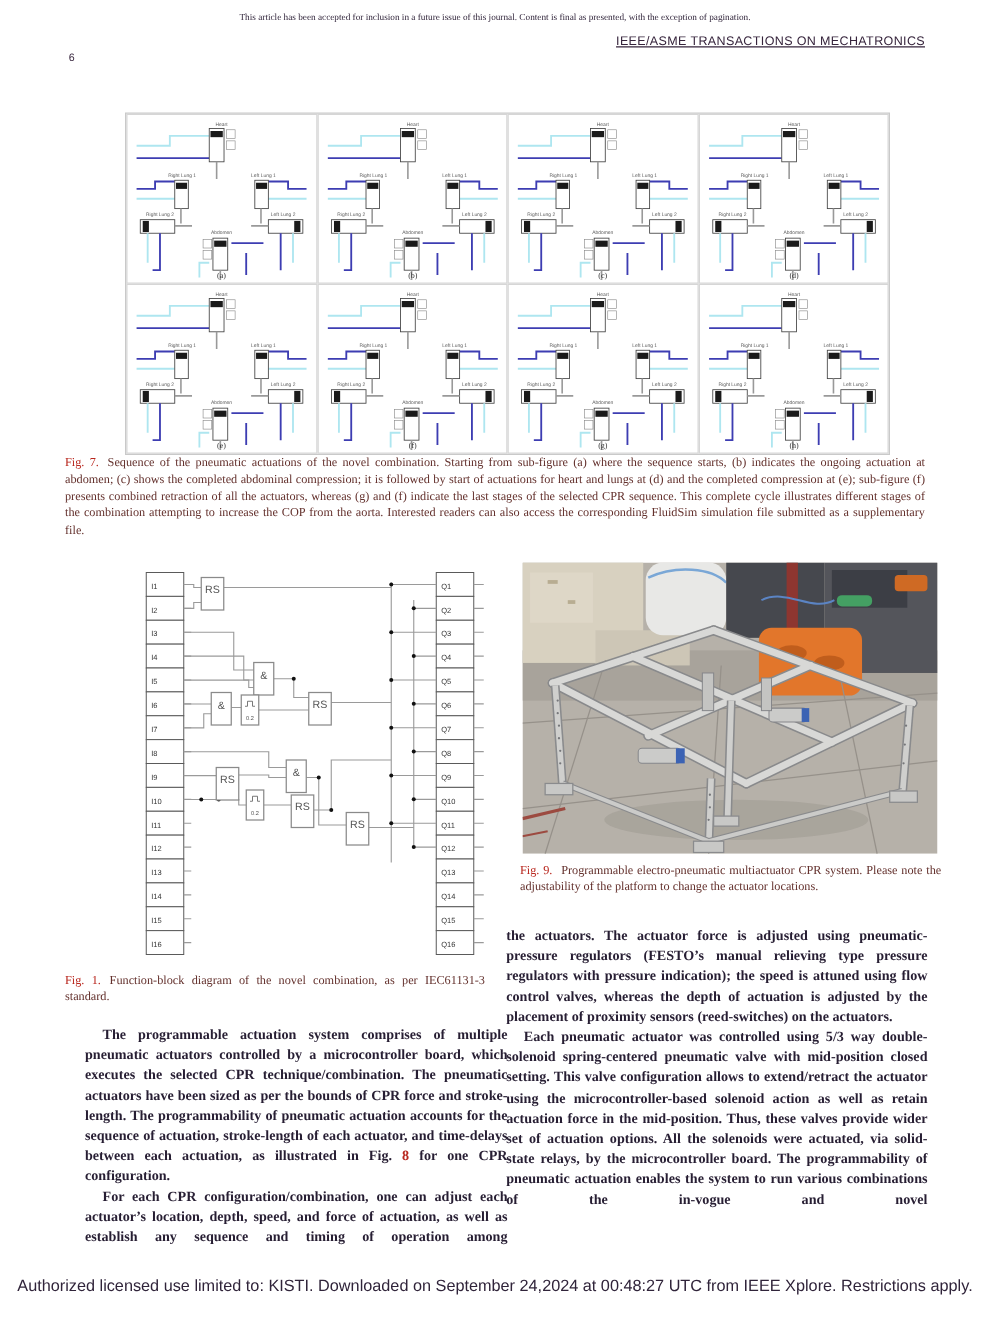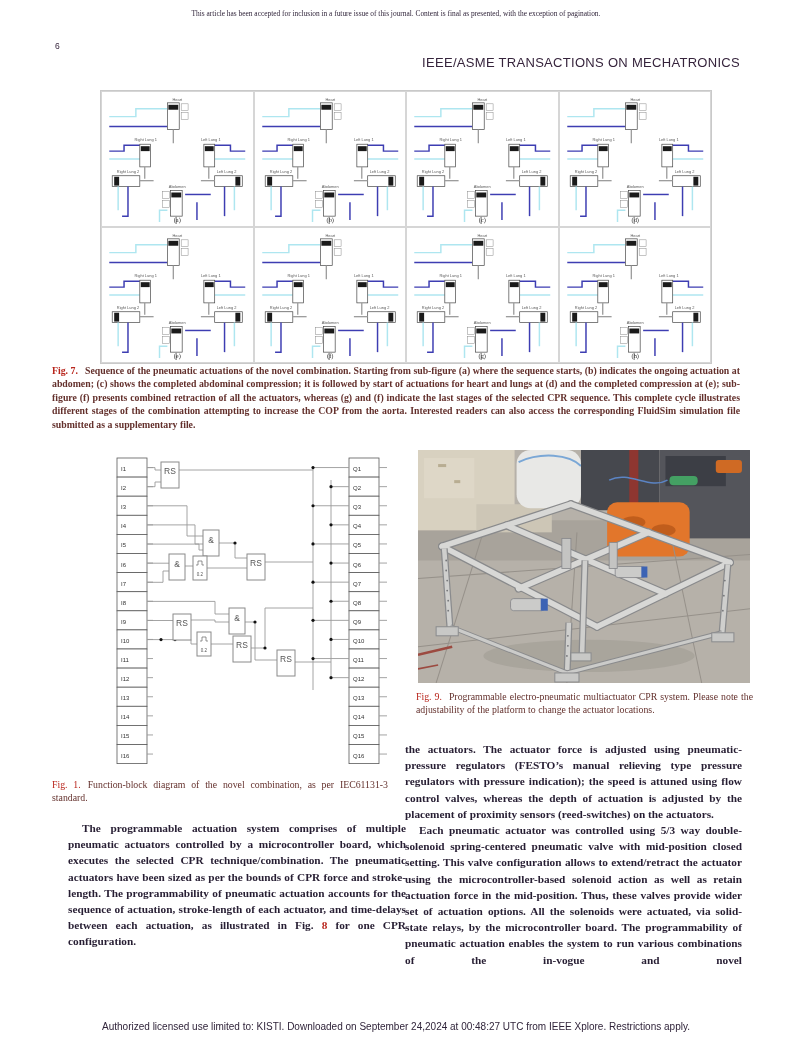--- a/index.html
+++ b/index.html
@@ -3,42 +3,42 @@
 <meta charset="utf-8">
 <style>
   html,body{margin:0;padding:0;background:#ffffff;}
   body{width:792px;height:1056px;position:relative;overflow:hidden;
        font-family:"Liberation Serif",serif;color:#271e33;}
 
   .notice{position:absolute;top:9px;left:0;right:0;text-align:center;
           font-family:Liberation Serif, serif;font-size:7.4px;color:#30243a;}
   .pageno{position:absolute;top:41px;left:55px;font-family:"Liberation Sans",sans-serif;
           font-size:8.5px;color:#36243c;}
-  .runhead{position:absolute;top:55px;right:52px;font-family:"Liberation Sans",sans-serif;
-           font-size:13px;letter-spacing:.3px;color:#36243c;}
+  .runhead{position:absolute;top:28px;right:52px;font-family:"Liberation Sans",sans-serif;
+           font-size:10px;letter-spacing:.3px;color:#36243c;text-decoration:underline;}
 
   
   .f7grid{position:absolute;left:100px;top:90px;width:610px;height:272px;
           display:grid;grid-template-columns:repeat(4,1fr);grid-template-rows:repeat(2,1fr);
           border:1px solid #c9c9c9;background:#fff;}
   .f7cell{border:0.5px solid #d6d6d6;overflow:hidden;}
   .f7svg{width:100%;height:100%;display:block;}
   .f7l{font-size:4px;fill:#5a5a5a;font-family:"Liberation Sans",sans-serif;}
   .f7cap{font-size:6.5px;fill:#333;font-family:"Liberation Serif",serif;}
   .cy{fill:none;stroke:#aee6f0;stroke-width:1.5;}
   .nv{fill:none;stroke:#3d3db2;stroke-width:1.5;}
   .cyl{fill:#fff;stroke:#444;stroke-width:0.7;}
   .pis{fill:#1a1a1a;}
   .aux{fill:#fff;stroke:#888;stroke-width:0.5;}
   .rod{stroke:#999;stroke-width:1.3;}
 
   
   .caption{position:absolute;color:#63302c;font-size:9.8px;line-height:13.4px;
            text-align:justify;font-family:"Liberation Serif",serif;}
-  #f7caption{left:52px;top:364px;width:688px;font-weight:bold;}
+  #f7caption{left:52px;top:364px;width:688px;}
   #f8caption{left:52px;top:778px;width:336px;}
   #f9caption{left:416px;top:690px;width:337px;}
   .captag{color:#b8251c;padding-right:7px;}
 
   
   .fig8wrap{position:absolute;left:115px;top:450px;width:276px;height:322px;}
   .f8box{fill:#fff;stroke:#5a5a5a;stroke-width:0.8;}
   .f8blk{fill:#fff;stroke:#8a8a8a;stroke-width:1;}
   .f8t{font-family:"Liberation Sans",sans-serif;font-size:6px;fill:#333;}
   .f8bl{font-family:"Liberation Sans",sans-serif;font-size:8.5px;fill:#555;}
@@ -53,21 +53,21 @@
 
   
   .col{position:absolute;font-size:11.3px;line-height:16.2px;text-align:justify;color:#271e33;font-weight:bold;}
   #leftcol{left:68px;top:820px;width:338px;}
   #rightcol{left:405px;top:741px;width:337px;}
   .para.ind{text-indent:14px;}
   .para.cont{text-align-last:justify;}
   .figlink{color:#b8251c;cursor:pointer;}
 
   .footer{position:absolute;left:0;right:0;top:1021px;text-align:center;
-          font-family:"Liberation Sans",sans-serif;font-size:10px;color:#30243a;}
+          font-family:"Liberation Sans",sans-serif;font-size:13px;color:#30243a;}
 </style>
 </head>
 <body>
 
 <div class="notice">This article has been accepted for inclusion in a future issue of this journal. Content is final as presented, with the exception of pagination.</div>
 <div class="pageno">6</div>
 <div class="runhead">IEEE/ASME TRANSACTIONS ON MECHATRONICS</div>
 
 <div class="f7grid">
     <div class="f7cell">
@@ -721,19 +721,20 @@
     </g>
   </svg>
 </div>
 
 <div class="caption" id="f9caption">
   <span class="captag">Fig. 9.</span><span>Programmable electro-pneumatic multiactuator CPR system. Please note the adjustability of the platform to change the actuator locations.</span>
 </div>
 
 <div class="col" id="leftcol">
     <div class="para ind"><span>The programmable actuation system comprises of multiple pneumatic actuators controlled by a microcontroller board, which executes the selected CPR technique/combination. The pneumatic actuators have been sized as per the bounds of CPR force and stroke-length. The programmability of pneumatic actuation accounts for the sequence of actuation, stroke-length of each actuator, and time-delays between each actuation, as illustrated in Fig. </span><span class="figlink">8</span><span> for one CPR configuration.</span></div>
+    <div class="para ind cont"><span>For each CPR configuration/combination, one can adjust each actuator’s location, depth, speed, and force of actuation, as well as establish any sequence and timing of operation among</span></div>
   </div>
 <div class="col" id="rightcol">
     <div class="para"><span>the actuators. The actuator force is adjusted using pneumatic-pressure regulators (FESTO’s manual relieving type pressure regulators with pressure indication); the speed is attuned using flow control valves, whereas the depth of actuation is adjusted by the placement of proximity sensors (reed-switches) on the actuators.</span></div>
     <div class="para ind cont"><span>Each pneumatic actuator was controlled using 5/3 way double-solenoid spring-centered pneumatic valve with mid-position closed setting. This valve configuration allows to extend/retract the actuator using the microcontroller-based solenoid action as well as retain actuation force in the mid-position. Thus, these valves provide wider set of actuation options. All the solenoids were actuated, via solid-state relays, by the microcontroller board. The programmability of pneumatic actuation enables the system to run various combinations of the in-vogue and novel</span></div>
   </div>
 
 <div class="footer">Authorized licensed use limited to: KISTI. Downloaded on September 24,2024 at 00:48:27 UTC from IEEE Xplore.  Restrictions apply.</div>
 
 </body></html>

